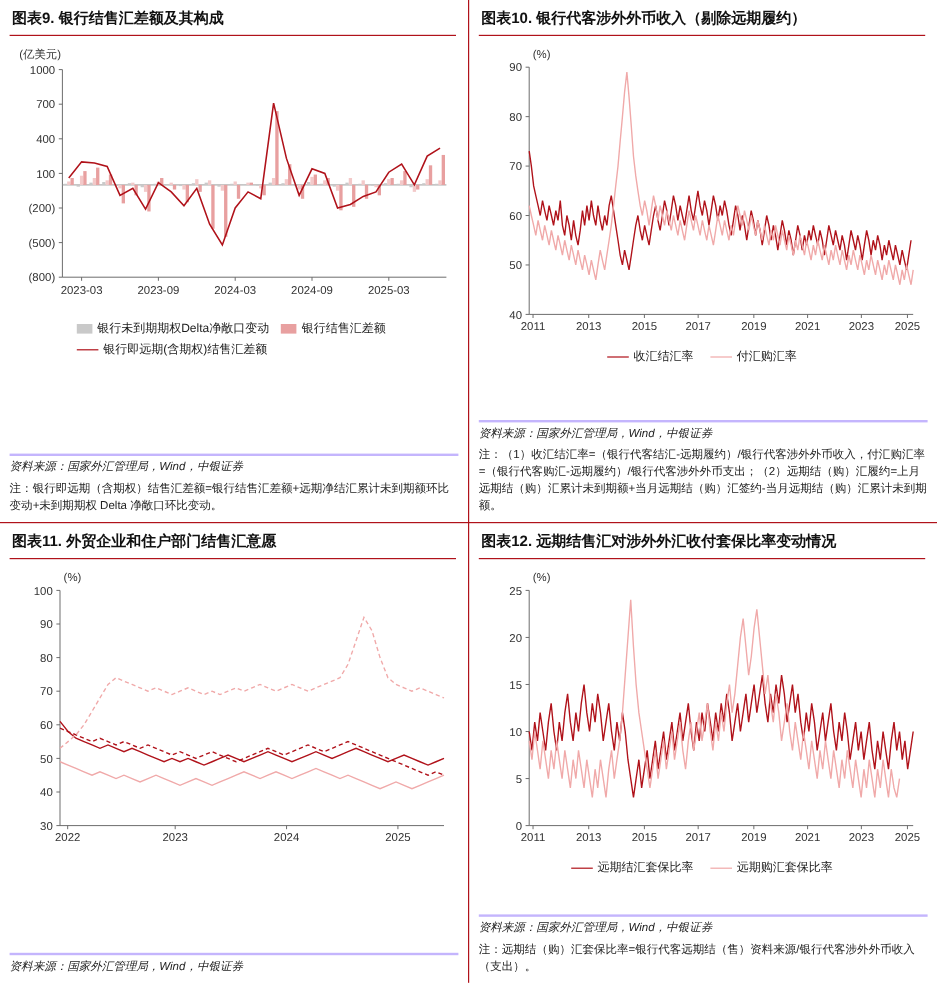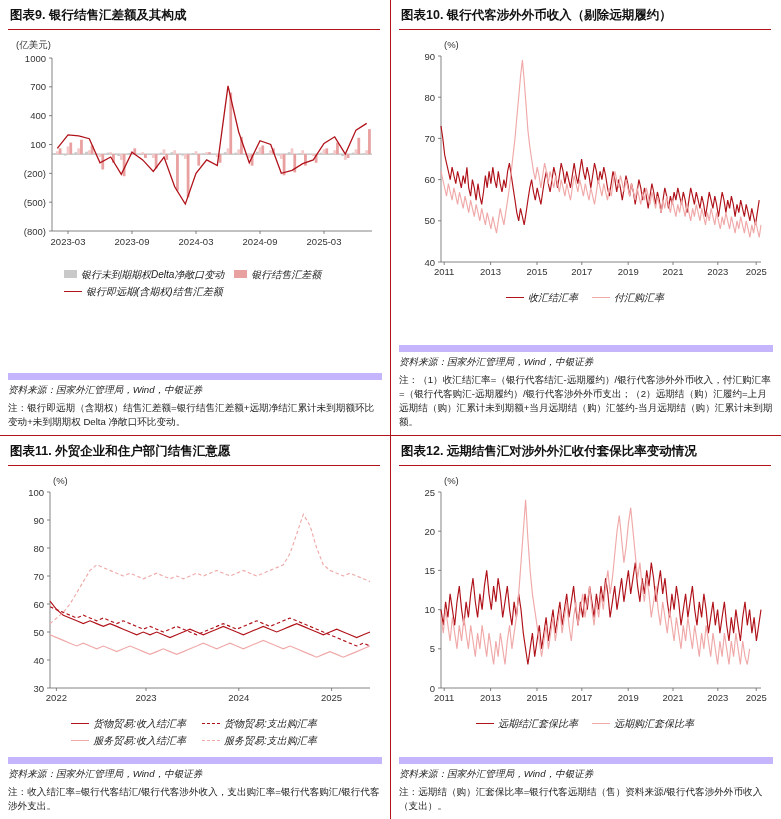--- a/index.html
+++ b/index.html
@@ -70,21 +70,20 @@
     justify-content: flex-start;
     padding-left: 56px;
     gap: 2px 10px;
   }
   .lg-item {
     display: flex;
     align-items: center;
     gap: 4px;
     white-space: nowrap;
     line-height: 1.5;
-    font-style: italic;
   }
   .swatch-box {
     width: 13px;
     height: 8px;
     display: inline-block;
   }
   .swatch-line {
     width: 18px;
     height: 0;
     border-top-width: 1.6px;
@@ -101,21 +100,21 @@
   .footer {
     position: absolute;
     left: 8px;
     right: 8px;
     font-size: 9.6px;
     color: #222;
     line-height: 1.5;
   }
   .src {
     font-style: italic;
-    border-top: 7px solid #c4b5fd;
+    border-top: 2px solid #c4b5fd;
     padding-top: 3px;
   }
   .note {
     margin-top: 4px;
     line-height: 1.45;
   }
 </style>
 </head>
 <body>
 
@@ -351,41 +350,22 @@
           <line x1="48.4" y1="222" x2="48.4" y2="225" stroke="#666" stroke-width="0.8"></line>
           <text x="48.4" y="235" class="axislabel" text-anchor="middle" font-size="9.5">2022</text>
           <line x1="138" y1="222" x2="138" y2="225" stroke="#666" stroke-width="0.8"></line>
           <text x="138" y="235" class="axislabel" text-anchor="middle" font-size="9.5">2023</text>
           <line x1="230.79999999999998" y1="222" x2="230.79999999999998" y2="225" stroke="#666" stroke-width="0.8"></line>
           <text x="230.79999999999998" y="235" class="axislabel" text-anchor="middle" font-size="9.5">2024</text>
           <line x1="323.6" y1="222" x2="323.6" y2="225" stroke="#666" stroke-width="0.8"></line>
           <text x="323.6" y="235" class="axislabel" text-anchor="middle" font-size="9.5">2025</text>
         </svg>
     </div>
-    <div class="legend" id="lg11" style="gap:2px 16px;">
-        <div class="lg-item">
-          <span class="swatch-line" style="border-top-color: rgb(176, 18, 26);"></span>
-          <span>货物贸易:收入结汇率</span>
-        </div>
-        <div class="lg-item">
-          <span class="swatch-dash" style="border-top-color: rgb(176, 18, 26);"></span>
-          <span>货物贸易:支出购汇率</span>
-        </div>
-        <div class="lg-item">
-          <span class="swatch-line" style="border-top-color: rgb(240, 169, 169);"></span>
-          <span>服务贸易:收入结汇率</span>
-        </div>
-        <div class="lg-item">
-          <span class="swatch-dash" style="border-top-color: rgb(240, 169, 169);"></span>
-          <span>服务贸易:支出购汇率</span>
-        </div>
-      </div>
     <div class="footer" style="bottom:6px;">
       <div class="src">资料来源：国家外汇管理局，Wind，中银证券</div>
-      <div class="note">注：收入结汇率=银行代客结汇/银行代客涉外收入，支出购汇率=银行代客购汇/银行代客涉外支出。</div>
     </div>
   </div>
 
   <div class="panel right bottom">
     <div class="ptitle">图表12. 远期结售汇对涉外外汇收付套保比率变动情况</div>
     <div class="chartbox">
       <svg id="svg12" width="372" height="248">
           <text x="45" y="18" class="unitlabel" text-anchor="start" font-size="9.5">(%)</text>
           <line x1="42" y1="26" x2="42" y2="222" stroke="#666" stroke-width="0.8"></line>
           <line x1="42" y1="222" x2="362" y2="222" stroke="#666" stroke-width="0.8"></line>

